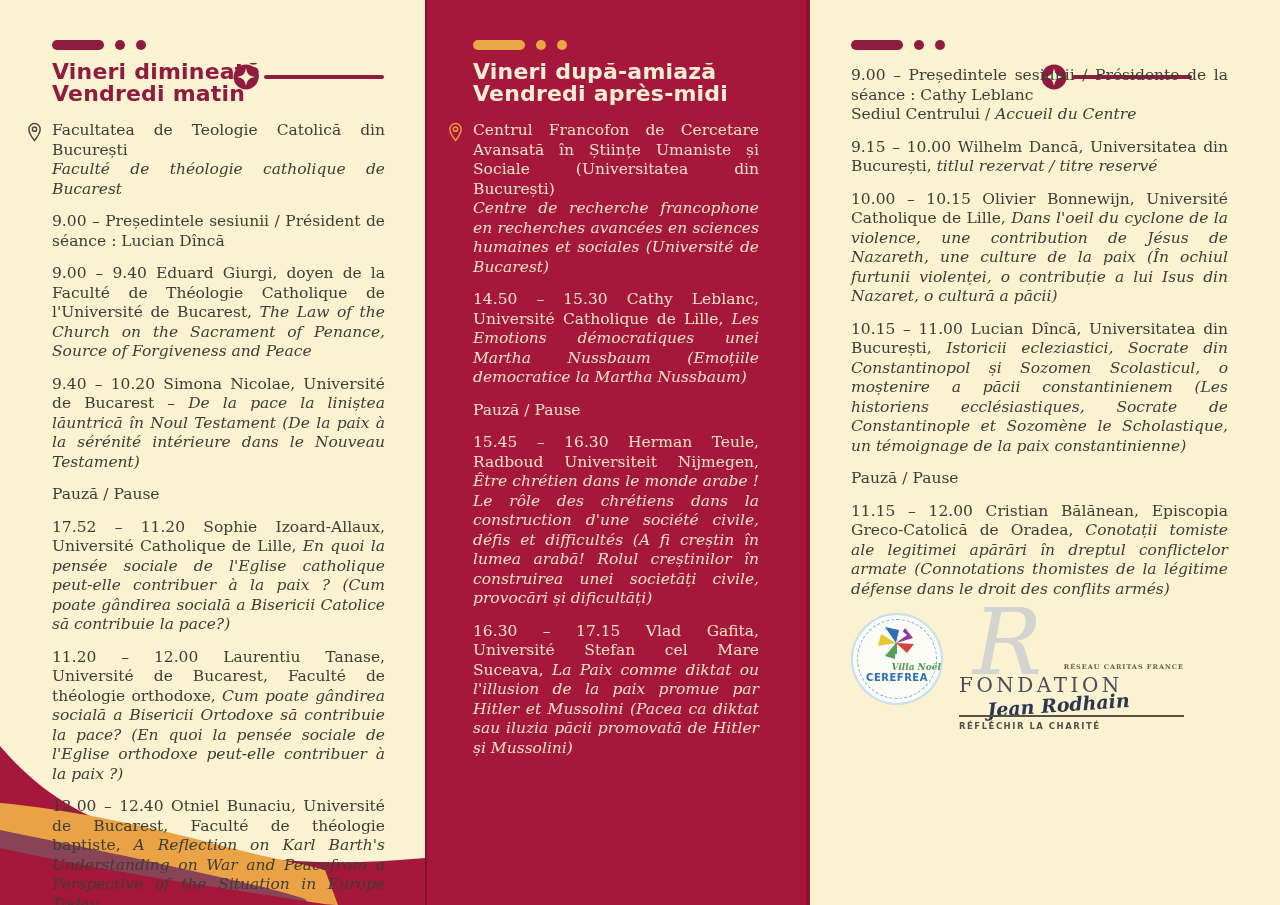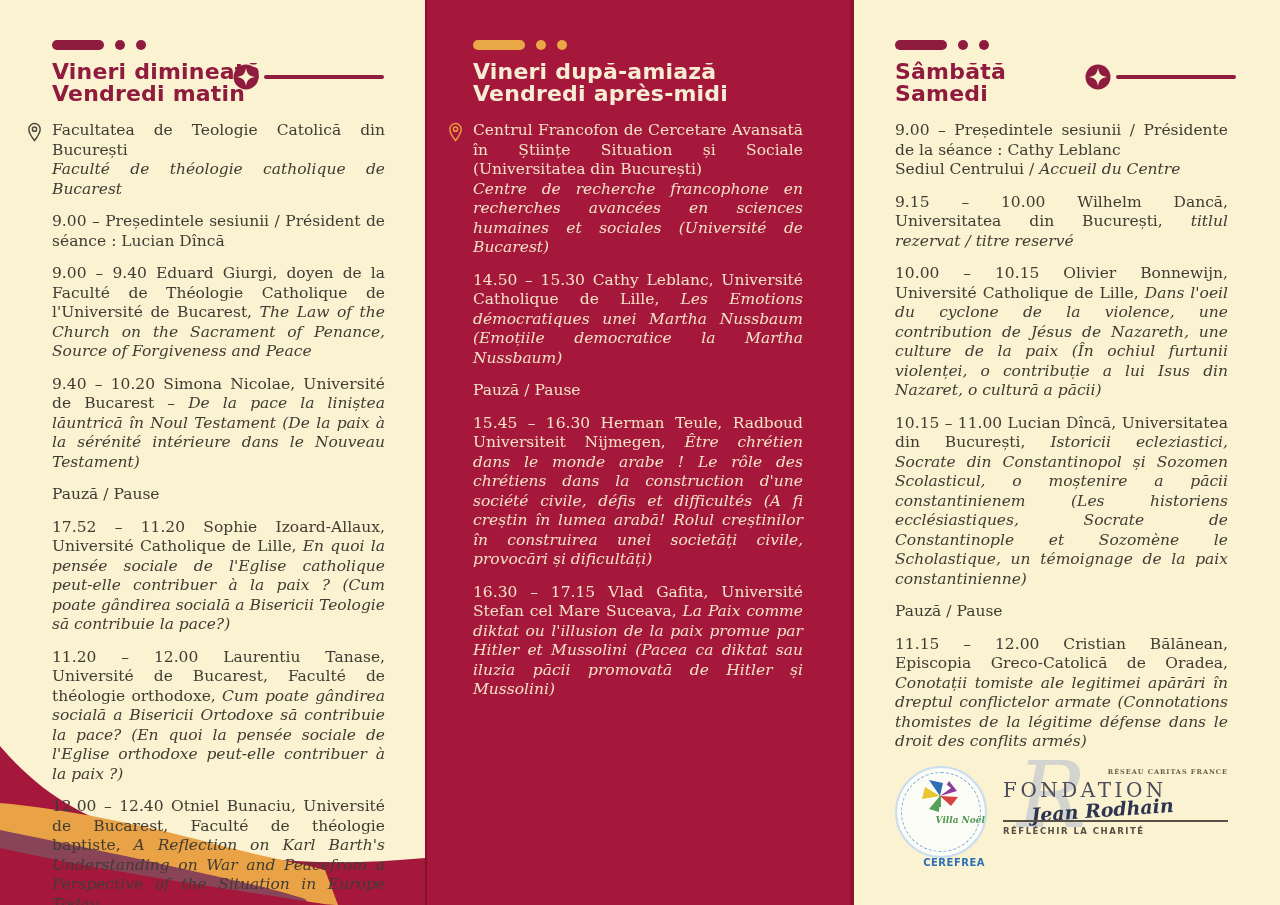--- a/index.html
+++ b/index.html
@@ -4,21 +4,21 @@
 <style>
   html,body{margin:0;padding:0;background:#555;}
   .page{
     width:1280px;height:905px;display:flex;overflow:hidden;
     background:#FAF2D0;font-family:"DejaVu Serif", serif;
     position:relative;
   }
   .panel{box-sizing:border-box;position:relative;padding:40px 40px 0 52px;}
   .panel-left{width:425px;background:#FAF2D0;}
   .panel-mid{
-    width:429px;background:#A5183C;color:#F2E3C5;
+    width:385px;background:#A5183C;color:#F2E3C5;
     border-left:2px solid #87102F;border-right:4px solid #8E1132;
     padding:40px 47px 0 46px;
   }
   .panel-right{flex:1;background:#FAF2D0;padding:40px 52px 0 41px;}
 
   
   .mark{display:flex;align-items:center;gap:11px;height:10px;margin-bottom:11px;}
   .mark .bar{width:52px;height:10px;border-radius:5px;background:#8F1B3E;}
   .mark .dot{width:10px;height:10px;border-radius:50%;background:#8F1B3E;}
   .panel-mid .mark .bar,.panel-mid .mark .dot{background:#E9A845;}
@@ -53,28 +53,28 @@
   
   .logos{margin-top:14px;width:333px;position:relative;z-index:2;}
   .logos-row1{display:flex;gap:16px;align-items:flex-start;}
   .cerefrea{
     width:92px;height:92px;border-radius:50%;background:#FCFCF6;
     border:2px solid #C9DEF0;position:relative;flex:0 0 auto;box-sizing:border-box;
   }
   .cerefrea::before{content:"";position:absolute;inset:4px;border:1px dashed #74A9D6;border-radius:50%;}
   .c-pin{display:block;margin:11px auto 0;width:46px;height:36px;}
   .c-l1{font:italic 700 9px/10px "DejaVu Serif", serif;color:#4F9A4F;text-align:right;margin-top:0;}
-  .c-l2{font:700 10px/11px "DejaVu Sans", sans-serif;letter-spacing:0.5px;color:#2B6FB7;text-align:right;margin-top:32px;}
+  .c-l2{font:700 10px/11px "DejaVu Sans", sans-serif;letter-spacing:0.5px;color:#2B6FB7;text-align:center;}
 
   .fondation{position:relative;flex:1;min-height:92px;padding-top:2px;}
   .f-wm{
     position:absolute;left:14px;top:-16px;z-index:0;
     font:italic 400 92px/92px "DejaVu Serif", serif;color:rgba(158,172,206,0.42);
   }
-  .f-network{position:relative;z-index:1;font:700 6.5px/9px "DejaVu Serif", serif;letter-spacing:1px;color:#6B5C4C;text-align:right;}
+  .f-network{position:relative;z-index:1;font:700 6.5px/9px "DejaVu Serif", serif;letter-spacing:1px;color:#6B5C4C;text-align:right;margin-top:48px;}
   .f-title{position:relative;z-index:1;font:400 20px/23px "DejaVu Serif", serif;letter-spacing:3.5px;color:#4C4C58;margin-top:2px;}
   .f-script{position:relative;z-index:1;font:italic 700 19px/18px "DejaVu Serif", serif;color:#2E3550;margin:-3px 0 2px 28px;transform:rotate(-4deg);}
   .f-rule{position:relative;z-index:1;height:2px;background:#575046;margin:3px 0 4px 0;}
   .f-tag{position:relative;z-index:1;font:700 8.5px/10px "DejaVu Sans", sans-serif;letter-spacing:1.5px;color:#575046;text-align:left;}
 </style>
 </head>
 <body>
 
 <div class="page">
 
@@ -97,21 +97,21 @@
     </div>
     <div class="entries">
         <p class="entry has-pin"><svg class="pin" viewBox="0 0 24 28">
             <path d="M12 2C7.6 2 4 5.6 4 10c0 6 8 16 8 16s8-10 8-16c0-4.4-3.6-8-8-8z" fill="none" stroke="currentColor" stroke-width="2"></path>
             <circle cx="12" cy="10" r="3" fill="none" stroke="currentColor" stroke-width="2"></circle>
           </svg><span>Facultatea de Teologie Catolică din București</span><br><span class="it">Faculté de théologie catholique de Bucarest</span></p>
         <p class="entry"><span>9.00 – Președintele sesiunii / Président de séance : Lucian Dîncă</span></p>
         <p class="entry"><span>9.00 – 9.40 Eduard Giurgi, doyen de la Faculté de Théologie Catholique de l'Université de Bucarest, </span><span class="it">The Law of the Church on the Sacrament of Penance, Source of Forgiveness and Peace</span></p>
         <p class="entry"><span>9.40 – 10.20 Simona Nicolae, Université de Bucarest – </span><span class="it">De la pace la liniștea lăuntrică în Noul Testament (De la paix à la sérénité intérieure dans le Nouveau Testament)</span></p>
         <p class="entry"><span>Pauză / Pause</span></p>
-        <p class="entry"><span>17.52 – 11.20 Sophie Izoard-Allaux, Université Catholique de Lille, </span><span class="it">En quoi la pensée sociale de l'Eglise catholique peut-elle contribuer à la paix ? (Cum poate gândirea socială a Bisericii Teologie să contribuie la pace?)</span></p>
+        <p class="entry"><span>17.52 – 11.20 Sophie Izoard-Allaux, Université Catholique de Lille, </span><span class="it">En quoi la pensée sociale de l'Eglise catholique peut-elle contribuer à la paix ? (Cum poate gândirea socială a Bisericii Catolice să contribuie la pace?)</span></p>
         <p class="entry"><span>11.20 – 12.00 Laurentiu Tanase, Université de Bucarest, Faculté de théologie orthodoxe, </span><span class="it">Cum poate gândirea socială a Bisericii Ortodoxe să contribuie la pace? (En quoi la pensée sociale de l'Eglise orthodoxe peut-elle contribuer à la paix ?)</span></p>
         <p class="entry"><span>12.00 – 12.40 Otniel Bunaciu, Université de Bucarest, Faculté de théologie baptiste, </span><span class="it">A Reflection on Karl Barth's Understanding on War and Peacefrom a Perspective of the Situation in Europe Today</span></p>
       </div>
     <svg class="wave" viewBox="0 0 425 205" preserveAspectRatio="none">
       <path d="M0,46 C40,93 85,120 150,138 C235,160 320,168 425,158 L425,205 L0,205 Z" fill="#A5183C"></path>
       <path d="M0,103 C60,108 140,124 215,144 C255,155 295,162 325,170 L338,205 L0,205 Z" fill="#E9A245"></path>
       <path d="M0,130 C70,144 150,161 215,176 C255,185 285,192 305,199 L310,205 L0,205 Z" fill="#8A4458"></path>
       <path d="M0,148 C80,166 180,182 260,194 C300,200 325,205 338,205 L425,205 L0,205 Z" fill="#A5183C"></path>
     </svg>
   </section>
@@ -123,38 +123,34 @@
       <span class="dot"></span>
     </div>
     <h2 class="title">
       <span>Vineri după-amiază</span><br>
       <span>Vendredi après-midi</span>
     </h2>
     <div class="entries">
         <p class="entry has-pin"><svg class="pin" viewBox="0 0 24 28">
             <path d="M12 2C7.6 2 4 5.6 4 10c0 6 8 16 8 16s8-10 8-16c0-4.4-3.6-8-8-8z" fill="none" stroke="currentColor" stroke-width="2"></path>
             <circle cx="12" cy="10" r="3" fill="none" stroke="currentColor" stroke-width="2"></circle>
-          </svg><span>Centrul Francofon de Cercetare Avansată în Științe Situation și Sociale (Universitatea din București)</span><br><span class="it">Centre de recherche francophone en recherches avancées en sciences humaines et sociales (Université de Bucarest)</span></p>
+          </svg><span>Centrul Francofon de Cercetare Avansată în Științe Umaniste și Sociale (Universitatea din București)</span><br><span class="it">Centre de recherche francophone en recherches avancées en sciences humaines et sociales (Université de Bucarest)</span></p>
         <p class="entry"><span>14.50 – 15.30 Cathy Leblanc, Université Catholique de Lille, </span><span class="it">Les Emotions démocratiques unei Martha Nussbaum (Emoțiile democratice la Martha Nussbaum)</span></p>
         <p class="entry"><span>Pauză / Pause</span></p>
         <p class="entry"><span>15.45 – 16.30 Herman Teule, Radboud Universiteit Nijmegen, </span><span class="it">Être chrétien dans le monde arabe ! Le rôle des chrétiens dans la construction d'une société civile, défis et difficultés (A fi creștin în lumea arabă! Rolul creștinilor în construirea unei societăți civile, provocări și dificultăți)</span></p>
         <p class="entry"><span>16.30 – 17.15 Vlad Gafita, Université Stefan cel Mare Suceava, </span><span class="it">La Paix comme diktat ou l'illusion de la paix promue par Hitler et Mussolini (Pacea ca diktat sau iluzia păcii promovată de Hitler și Mussolini)</span></p>
       </div>
   </section>
 
   <section class="panel panel-right">
     <div class="mark">
       <span class="bar"></span>
       <span class="dot"></span>
       <span class="dot"></span>
     </div>
-    <h2 class="title">
-      <span>Sâmbătă</span><br>
-      <span>Samedi</span>
-    </h2>
     <div class="diamond-line">
       <svg width="26" height="26" viewBox="0 0 26 26">
         <circle cx="13" cy="13" r="12.5" fill="#8F1B3E"></circle>
         <path d="M13 4 C14 10 16 12 22 13 C16 14 14 16 13 22 C12 16 10 14 4 13 C10 12 12 10 13 4 Z" fill="#FAF2D0"></path>
       </svg>
       <span class="rule"></span>
     </div>
     <div class="entries">
         <p class="entry"><span>9.00 – Președintele sesiunii / Présidente de la séance : Cathy Leblanc</span><br><span>Sediul Centrului / </span><span class="it">Accueil du Centre</span></p>
         <p class="entry"><span>9.15 – 10.00 Wilhelm Dancă, Universitatea din București, </span><span class="it">titlul rezervat / titre reservé</span></p>

